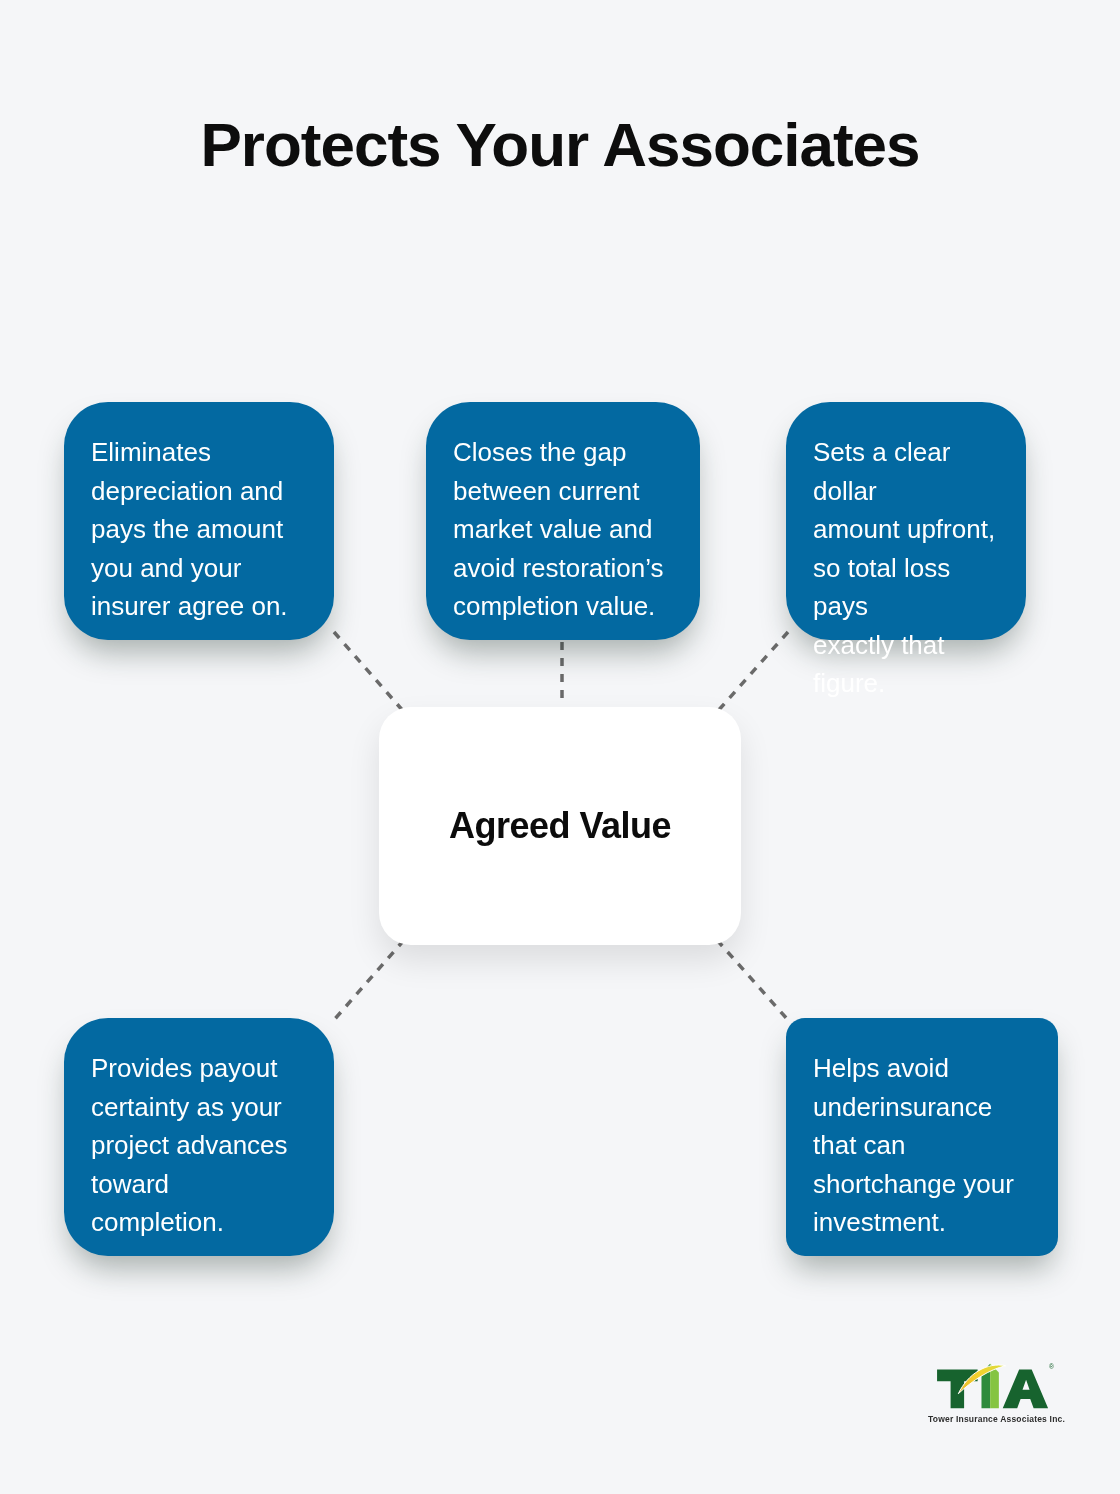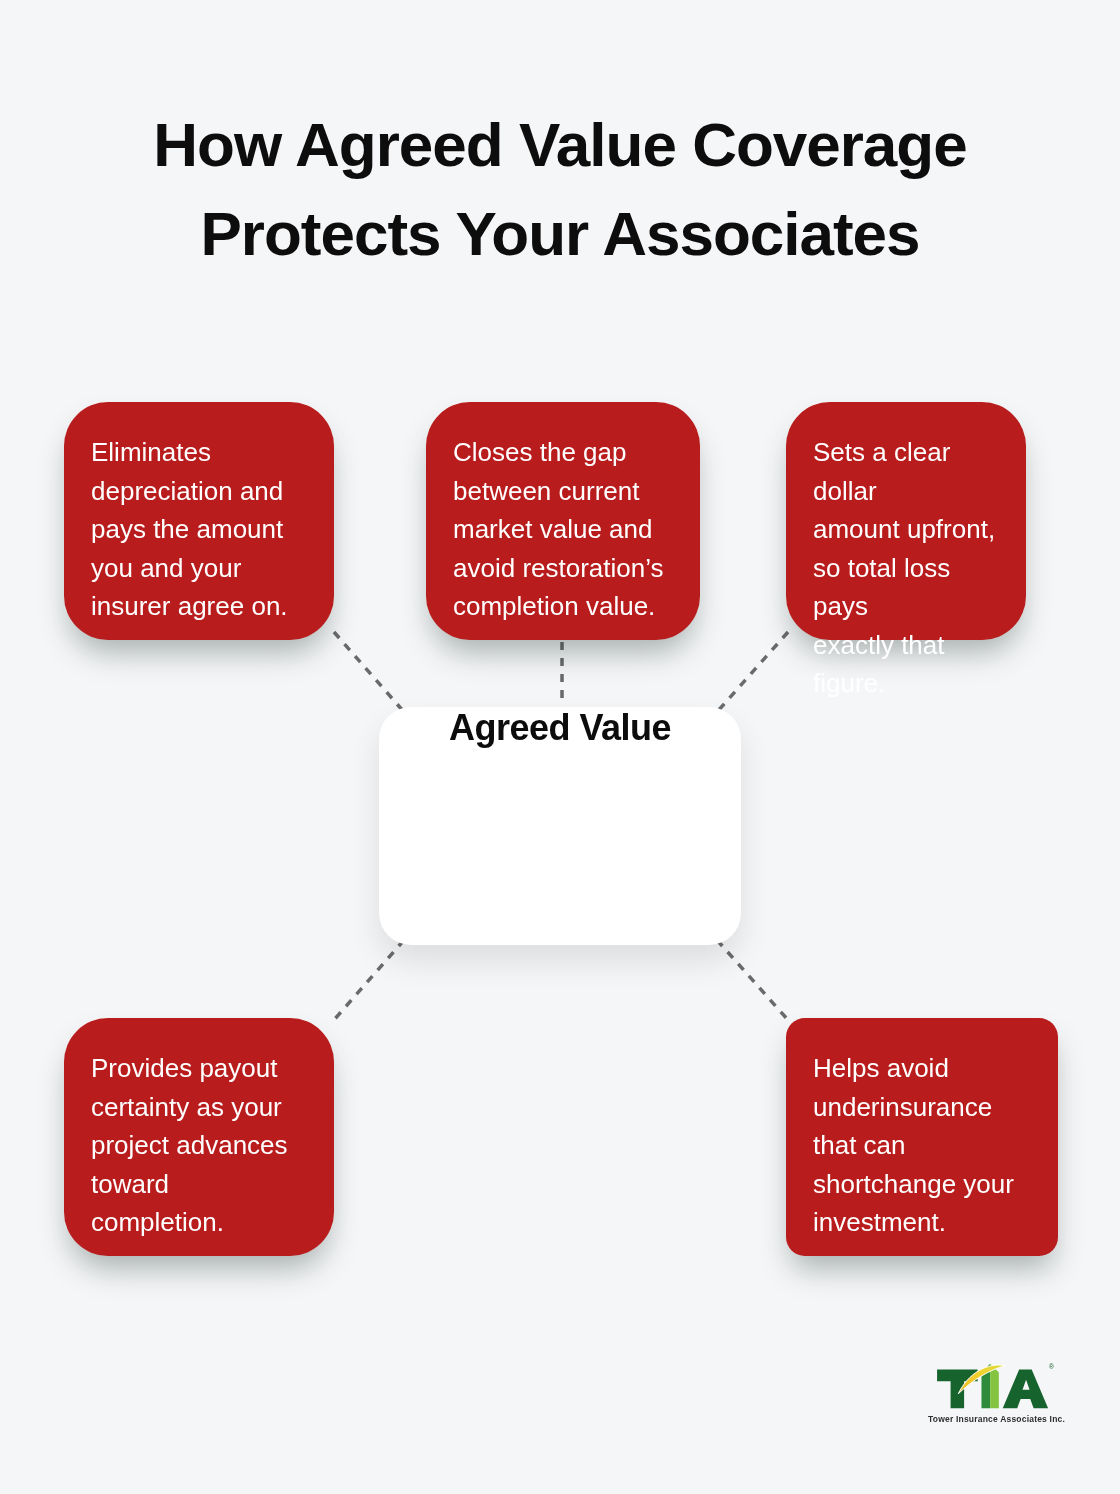--- a/index.html
+++ b/index.html
@@ -34,21 +34,21 @@
     pointer-events: none;
   }
   .connectors line {
     stroke: #6a6a6a;
     stroke-width: 3.5;
     stroke-dasharray: 8 8;
   }
 
   .card {
     position: absolute;
-    background: #b91c1c;
+    background: #0369a1;
     border-radius: 44px;
     box-shadow: 0 18px 30px -6px rgba(25, 45, 36, 0.35);
     box-sizing: border-box;
     padding: 31px 24px 24px 27px;
   }
   .card p {
     margin: 0;
     color: #ffffff;
     font-size: 26px;
     line-height: 38.5px;
@@ -62,20 +62,21 @@
   .card-br { left: 786px; top: 1018px; width: 272px; height: 238px; border-radius: 19px; }
 
   .center-node {
     position: absolute;
     left: 379px; top: 707px;
     width: 362px; height: 238px;
     background: #ffffff;
     border-radius: 32px;
     box-shadow: 0 16px 32px rgba(0, 0, 0, 0.10);
     display: flex;
+    align-items: center;
     justify-content: center;
   }
   .center-node span {
     font-size: 36px;
     font-weight: 700;
     letter-spacing: -0.5px;
     color: #0c0c0c;
   }
 
   .logo {
@@ -93,21 +94,20 @@
     color: #2e2e2e;
     white-space: nowrap;
   }
 </style>
 </head>
 <body>
 
 <div class="canvas">
 
   <h1 class="title">
-    <span>How Agreed Value Coverage</span>
     <span>Protects Your Associates</span>
   </h1>
 
   <svg class="connectors" viewBox="0 0 1120 1494">
     <line x1="334" y1="632" x2="404" y2="712"></line>
     <line x1="562" y1="642" x2="562" y2="705"></line>
     <line x1="788" y1="632" x2="717" y2="712"></line>
     <line x1="404" y1="940" x2="334" y2="1020"></line>
     <line x1="717" y1="940" x2="788" y2="1020"></line>
   </svg>

